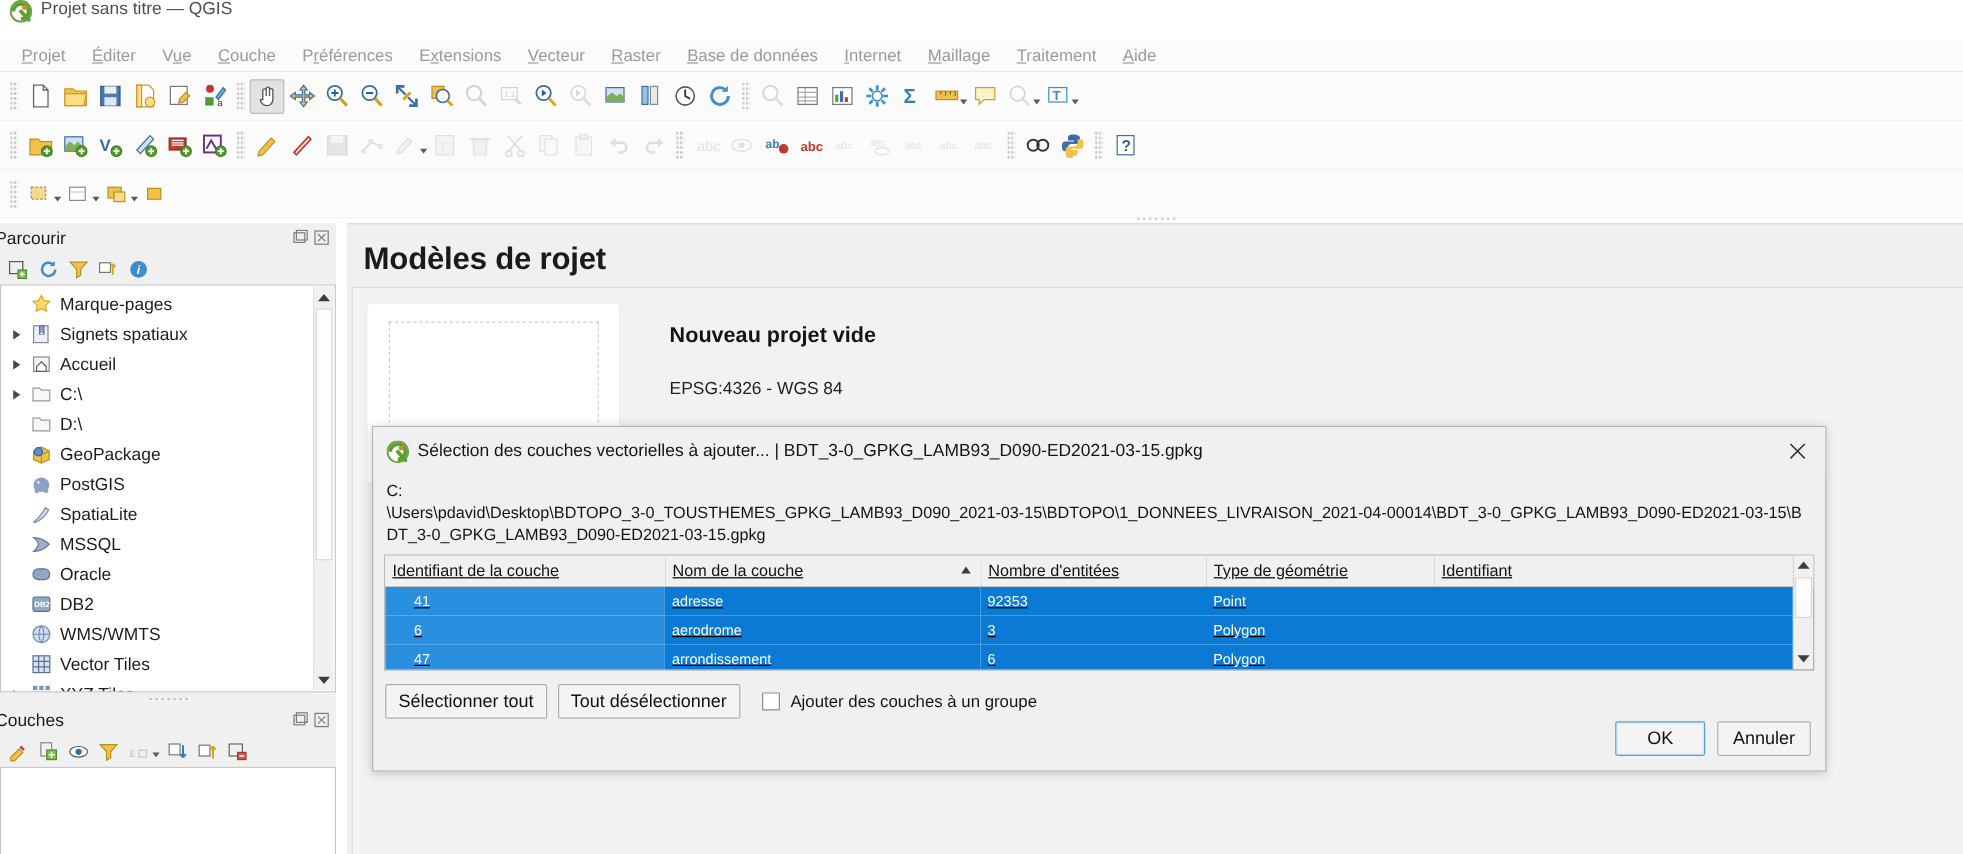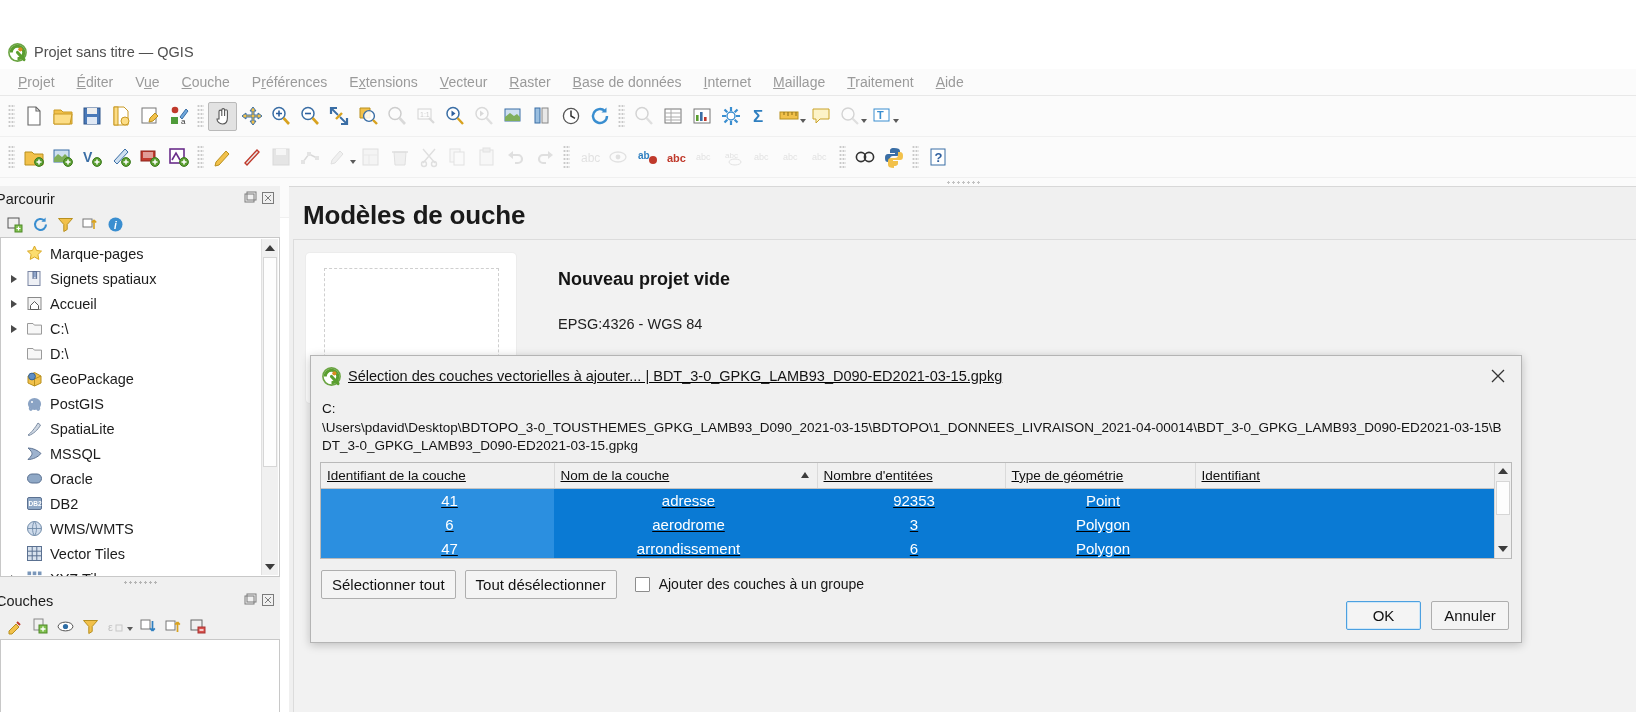--- a/index.html
+++ b/index.html
@@ -10,23 +10,22 @@
     font-size:13px;
     background:#ffffff;
     color:#000;
     overflow:hidden;
     position:relative;
   }
 
   
   .titlebar{
     height:33px; background:#ffffff;
-    display:flex; align-items:center; padding-left:8px;
+    display:flex; padding-left:8px;
     border-bottom:1px solid #ffffff;
-    margin-top:36px;
   }
   .qgis-logo{ width:19px; height:19px; position:relative; margin-right:7px; flex:0 0 auto;}
   .qgis-logo svg{ display:block; }
   .titlebar .title{ font-size:14.5px; color:#4f4f4f; }
 
   
   .menubar{
     height:27px; background:#fbfbfb;
     display:flex; align-items:center; padding-left:7px;
     border-bottom:1px solid #e8e8e8;
@@ -143,21 +142,21 @@
   .tmpl-name{ font-size:18px; font-weight:bold; color:#141414; }
   .tmpl-crs{ font-size:14.5px; color:#222; padding-top:26px; }
 
   
   .dialog{
     position:absolute; left:310px; top:355px; width:1212px; height:288px;
     background:#f0f0f0; border:1px solid #b4b4b4;
     box-shadow:0 2px 9px rgba(0,0,0,.22);
   }
   .dlg-title{
-    height:40px; background:#f0f0f0; display:flex; align-items:center; padding:0 0 0 11px;text-decoration:underline;
+    height:40px; background:#f0f0f0; display:flex; align-items:center; padding:0 0 0 11px;
   }
   .dlg-title .qlogo{ width:19px;height:19px; margin-right:7px; flex:0 0 auto;}
   .dlg-title .txt{ font-size:14.5px; color:#141414; flex:1; white-space:nowrap; overflow:hidden;}
   .dlg-close{
     width:46px; height:40px; display:flex; align-items:center; justify-content:center;
   }
   .dlg-body{ padding:0 9px; }
   .dlg-path{
     font-size:13.5px; line-height:18.5px; color:#141414; word-break:break-all;
     padding:4px 2px 6px 2px; white-space:pre-wrap;
@@ -170,21 +169,21 @@
     background:#f0f0f0; font-weight:normal; font-size:13.5px; text-align:left;
     padding:4px 0 4px 6px; border-right:1px solid #dadada; border-bottom:1px solid #c4c4c4;
     height:26px; color:#111; position:relative;
   }
   table.layers th .sortarrow{
     position:absolute; right:8px; top:50%; margin-top:-3px;
     width:0;height:0;border-left:4.5px solid transparent;border-right:4.5px solid transparent;
     border-bottom:6px solid #3c3c3c;
   }
   table.layers td{
-    font-size:15px; padding:3px 0 3px 6px; height:24px; color:#fff;text-align:center;
+    font-size:12px; padding:3px 0 3px 6px; height:24px; color:#fff;
   }
   table.layers tr.sel td{ background:#0a7ad4; }
   table.layers tr.sel td.idcol{ background:#2b8fe0; }
   table.layers td.idcol{ padding-left:24px; }
 
   .tbl-scroll{
     position:absolute; right:0; top:0; bottom:0; width:17px; background:#f0f0f0;
     border-left:1px solid #d5d5d5;
   }
   .tbl-scroll .sb{ position:absolute; left:0; right:0; height:17px; display:flex; align-items:center; justify-content:center;}
@@ -977,21 +976,21 @@
     </span>
   </div>
 
   <div class="couches-tree"></div>
 </div>
 
 <div class="main-hsplit">
     <i></i>
   </div>
 <div class="main">
-  <div class="main-title">Modèles de ouche</div>
+  <div class="main-title">Modèles de rojet</div>
   <div class="template-panel">
     <div class="tmpl-card">
       <div class="tmpl-thumb">
         <div class="inner"></div>
       </div>
       <div class="tmpl-meta">
         <div class="tmpl-name">Nouveau projet vide</div>
         <div class="tmpl-crs">EPSG:4326 - WGS 84</div>
       </div>
     </div>

